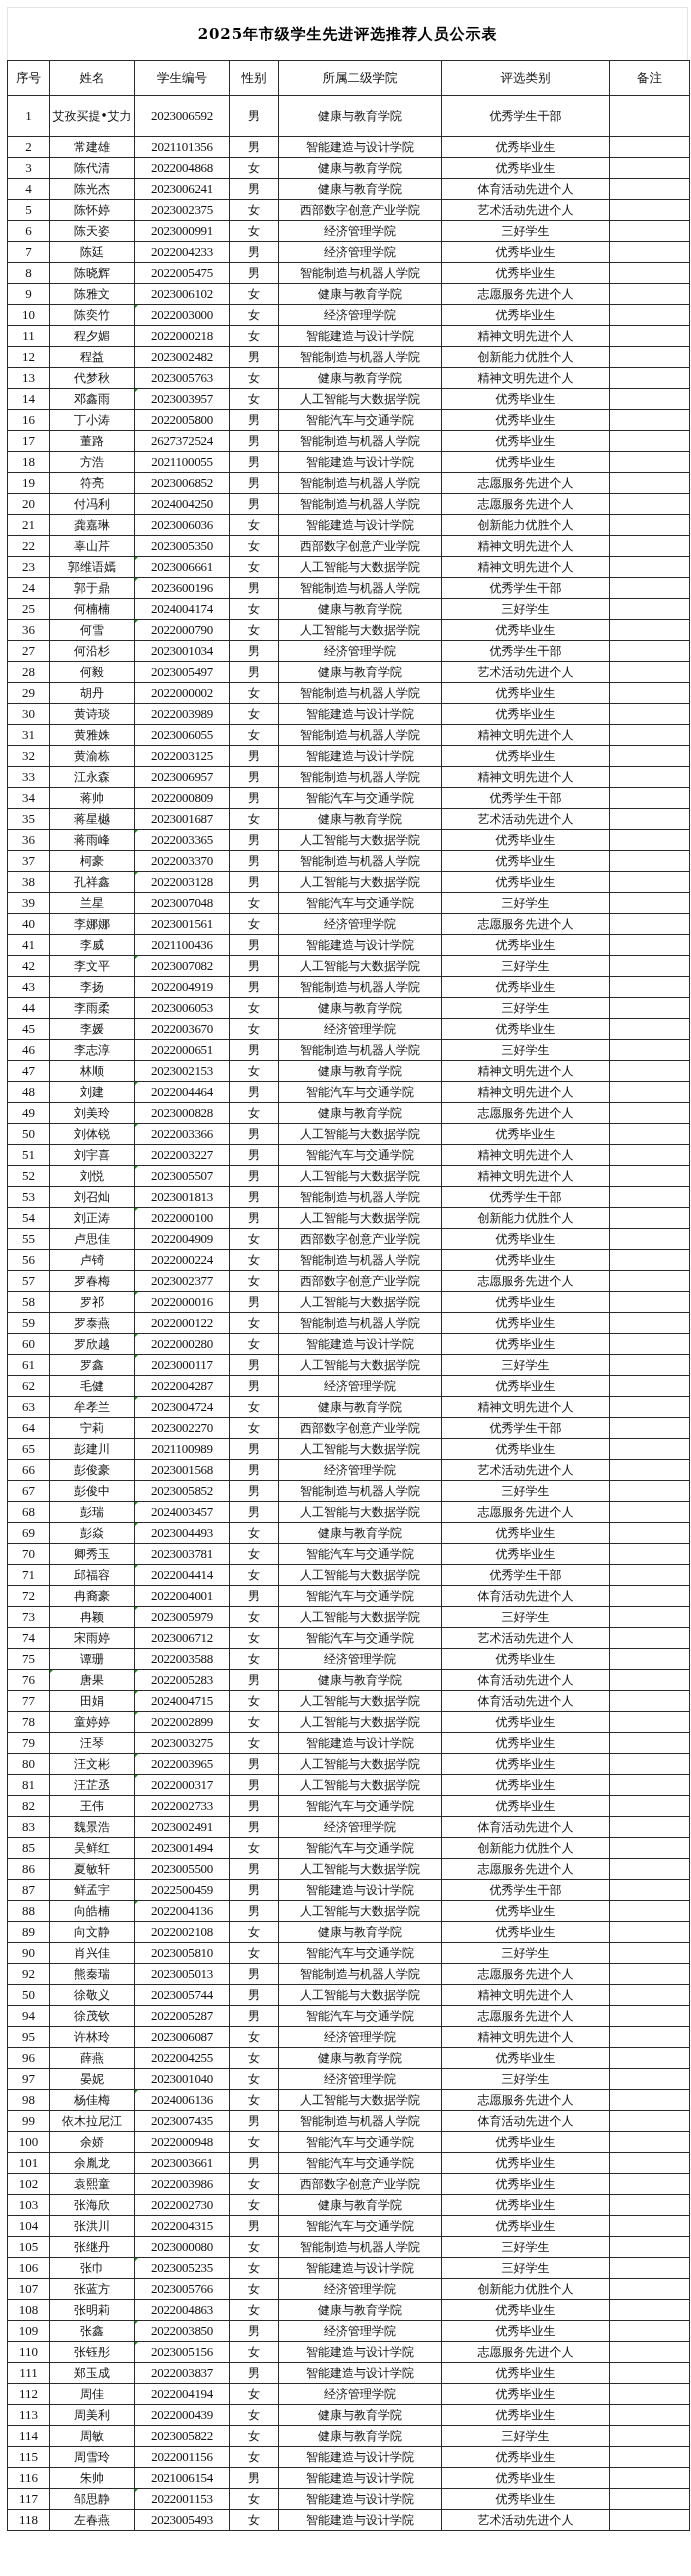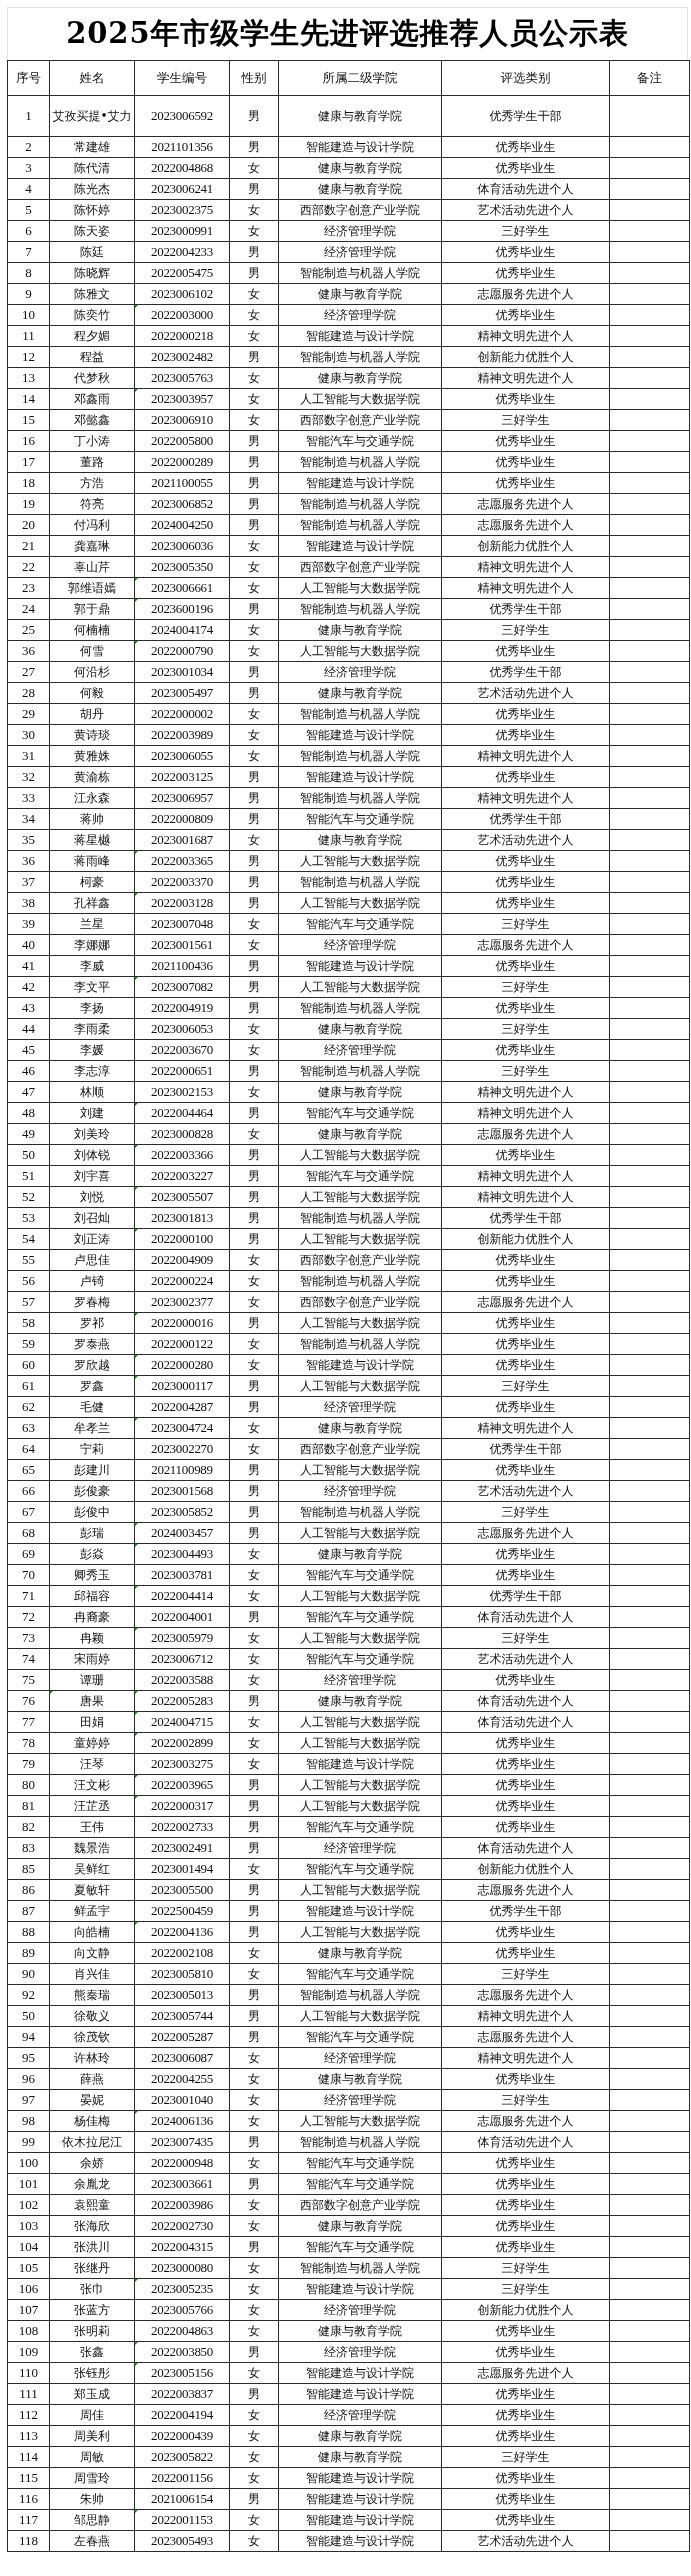--- a/index.html
+++ b/index.html
@@ -2,21 +2,21 @@
 <html style="font-size:14px"><head>
 <meta charset="utf-8">
 <style>
   html, body { margin: 0; padding: 0; background: #ffffff; }
   body { width: 692px; height: 2576px; position: relative; font-family: "DejaVu Serif", "Liberation Serif", serif; color: #111; }
   .sheet { position: absolute; left: 7px; top: 7px; width: 681px; }
   .title-box {
     height: 52px; border: 0.9px solid #e4e4e4; border-bottom: none;
     display: flex; align-items: center; justify-content: center;
     font-family: "DejaVu Serif", "Liberation Serif", serif;
-    font-size: 29px; font-weight: bold; letter-spacing: 0.9px; color: #000;
+    font-size: 15px; font-weight: bold; letter-spacing: 0.9px; color: #000;
   }
   table { border-collapse: collapse; table-layout: fixed; width: 681px; }
   th, td {
     border: 1.3px solid #2a2a2a; text-align: center; vertical-align: middle;
     font-family: "DejaVu Serif", "Liberation Serif", serif;
     font-weight: normal; font-size: 12px; padding: 0; position: relative;
     white-space: nowrap; overflow: hidden;
   }
   thead th { height: 34px; font-size: 12.5px; }
   tbody tr { height: 21px; }
@@ -179,41 +179,32 @@
         <tr>
           <td class="seq-cell">14</td>
           <td class="name-cell">邓鑫雨</td>
           <td class="id-cell flag">2023003957</td>
           <td>女</td>
           <td>人工智能与大数据学院</td>
           <td>优秀毕业生</td>
           <td></td>
         </tr>
         <tr>
-          <td class="seq-cell">15</td>
-          <td class="name-cell">邓懿鑫</td>
-          <td class="id-cell">2023006910</td>
-          <td>女</td>
-          <td>西部数字创意产业学院</td>
-          <td>三好学生</td>
-          <td></td>
-        </tr>
-        <tr>
           <td class="seq-cell">16</td>
           <td class="name-cell">丁小涛</td>
           <td class="id-cell">2022005800</td>
           <td>男</td>
           <td>智能汽车与交通学院</td>
           <td>优秀毕业生</td>
           <td></td>
         </tr>
         <tr>
           <td class="seq-cell">17</td>
           <td class="name-cell">董路</td>
-          <td class="id-cell">2022000289</td>
+          <td class="id-cell">2627372524</td>
           <td>男</td>
           <td>智能制造与机器人学院</td>
           <td>优秀毕业生</td>
           <td></td>
         </tr>
         <tr>
           <td class="seq-cell">18</td>
           <td class="name-cell">方浩</td>
           <td class="id-cell">2021100055</td>
           <td>男</td>

